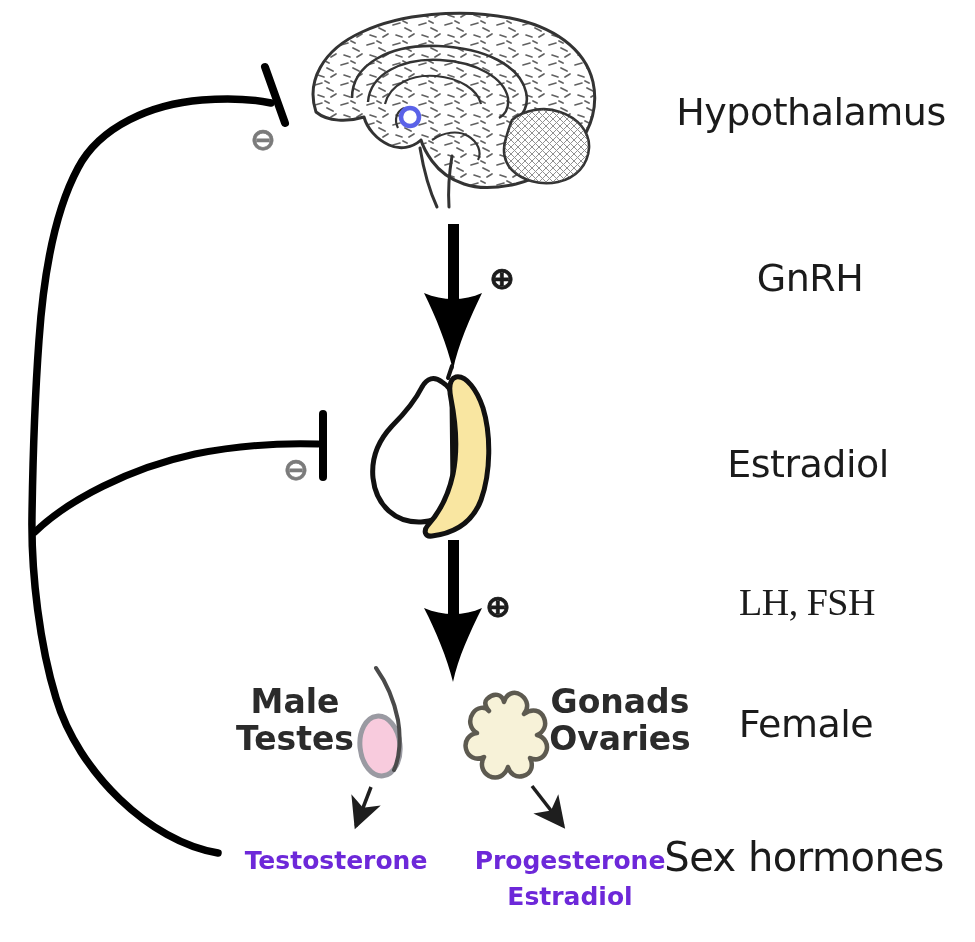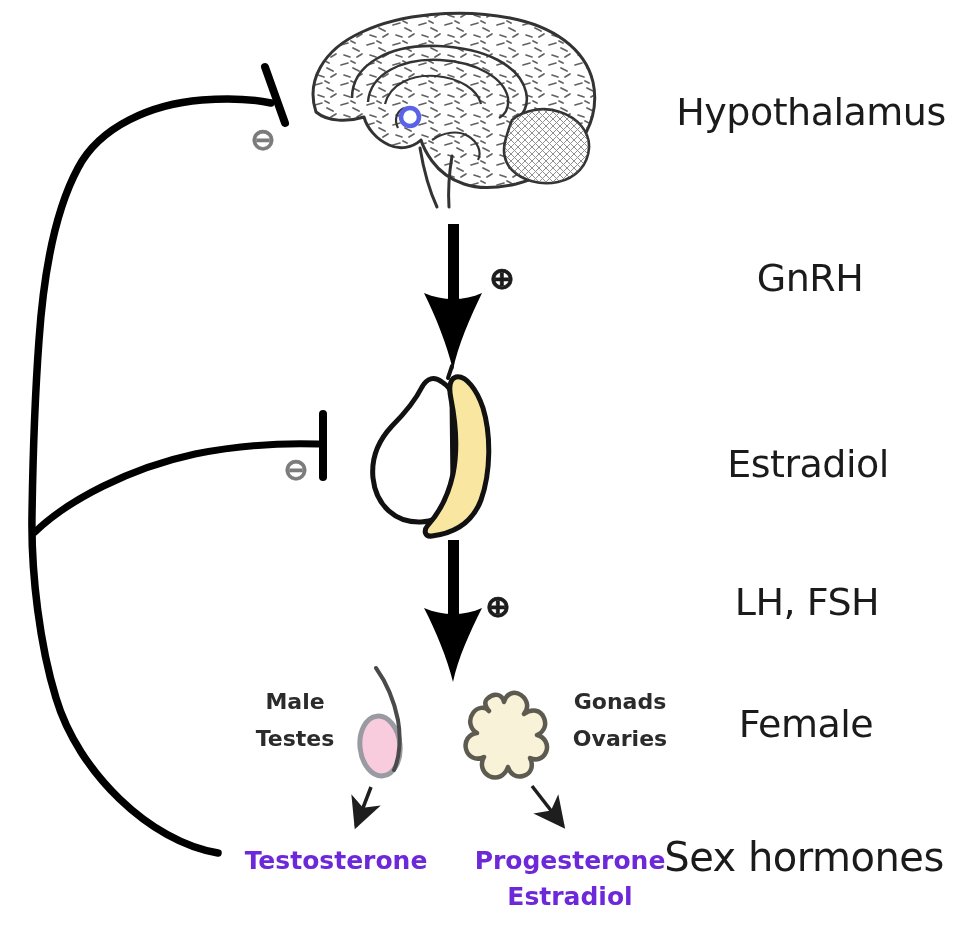--- a/index.html
+++ b/index.html
@@ -14,21 +14,21 @@
   .lbl{
     position:absolute;
     transform:translate(-50%,-50%);
     white-space:nowrap;
     color:#1b1b1b;
     text-align:center;
   }
   .stage{font-size:38px;letter-spacing:-0.5px;}
   .stage-lg{font-size:40px;letter-spacing:-0.5px;}
   .twoline{line-height:45px;}
-  .sub{font-size:22px;font-weight:600;color:#2b2b2b;line-height:37px;}
+  .sub{font-size:33px;font-weight:600;color:#2b2b2b;line-height:37px;}
   .hormone{font-size:25px;font-weight:600;color:#6d28d9;}
   .hormone2{line-height:36px;}
   .sign{
     position:absolute;
     transform:translate(-50%,-50%);
     font-size:31px;
     font-weight:bold;
     line-height:1;
   }
   .sign-plus{color:#1c1c1c;-webkit-text-stroke:0.8px #1c1c1c;}
@@ -141,21 +141,21 @@
   <span class="sign sign-minus" style="left:263px;top:139px;">⊖</span>
   <span class="sign sign-minus" style="left:296px;top:469px;">⊖</span>
   <span class="sign sign-plus" style="left:502px;top:278px;">⊕</span>
   <span class="sign sign-plus" style="left:498px;top:606px;">⊕</span>
 
   <div class="lbl stage" style="left:811px;top:112px;">Hypothalamus</div>
   <div class="lbl stage" style="left:810px;top:278px;">GnRH</div>
   <div class="lbl stage twoline" style="left:808px;top:464px;">
     <div>Estradiol</div>
   </div>
-  <div class="lbl stage" style="left:807px;top:602px;">LH, FSH</div>
+  <div class="lbl stage" style="left:807px;top:602px;font-family:Liberation Serif, serif;">LH, FSH</div>
   <div class="lbl stage" style="left:806px;top:724px;">Female</div>
   <div class="lbl stage-lg" style="left:804px;top:857px;">Sex hormones</div>
 
   <div class="lbl sub" style="left:295px;top:720px;">
     <div>Male</div>
     <div>Testes</div>
   </div>
   <div class="lbl sub" style="left:620px;top:720px;">
     <div>Gonads</div>
     <div>Ovaries</div>

